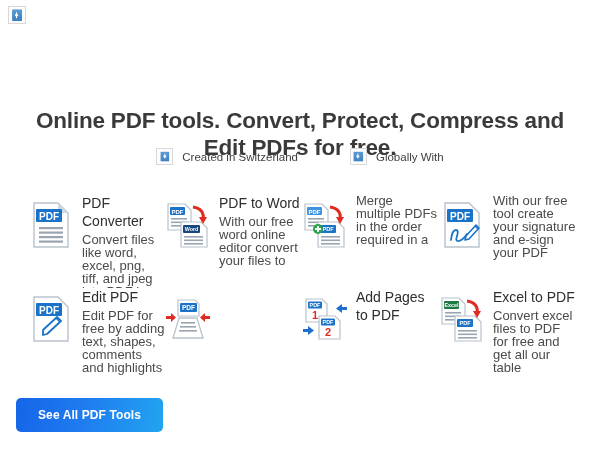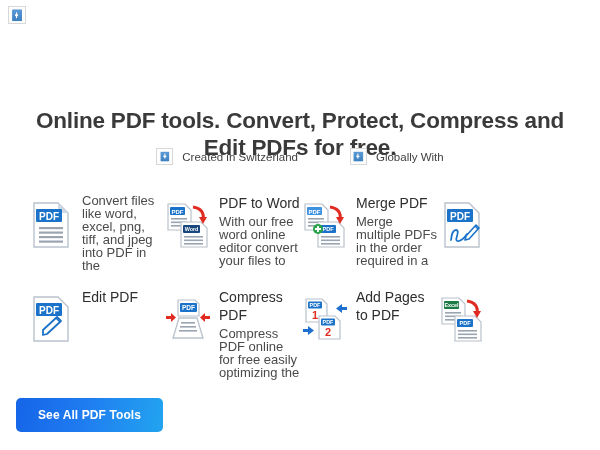--- a/index.html
+++ b/index.html
@@ -189,20 +189,21 @@
           <text x="21" y="19.5" font-family="Liberation Sans, sans-serif" font-size="10" font-weight="bold" fill="#ffffff" text-anchor="middle">PDF</text>
           <g fill="#9aa5b1">
             <rect x="11" y="27" width="24" height="2.2"></rect>
             <rect x="11" y="31.5" width="24" height="2.2"></rect>
             <rect x="11" y="36" width="24" height="2.2"></rect>
             <rect x="11" y="40.5" width="24" height="2.2"></rect>
           </g>
         </svg>
       </span>
       <span class="tool-text">
+        <span class="tool-title" style="display:block">PDF Converter</span>
         <span class="tool-desc" style="display:block">Convert files like word, excel, png, tiff, and jpeg into PDF in the</span>
       </span>
     </a>
 
     <a class="tool-card">
       <span class="tool-icon">
         <svg width="46" height="50" viewBox="0 0 46 50">
           <path d="M3 4 H20 L26 10 V30 H3 Z" fill="#ffffff" stroke="#b9c2cc" stroke-width="1.2"></path>
           <rect x="5" y="7" width="15" height="8" rx="1" fill="#1a73c8"></rect>
           <text x="12.5" y="13.5" font-family="Liberation Sans, sans-serif" font-size="6" font-weight="bold" fill="#ffffff" text-anchor="middle">PDF</text>
@@ -248,74 +249,71 @@
             <rect x="19" y="39.5" width="19" height="1.6"></rect>
             <rect x="19" y="43" width="19" height="1.6"></rect>
           </g>
           <path d="M28 7 Q40 9 38 20" stroke="#e02b20" stroke-width="3" fill="none"></path>
           <path d="M38 24 L34 17 L42 17 Z" fill="#e02b20"></path>
           <circle cx="16" cy="29" r="5" fill="#2aa24a"></circle>
           <path d="M16 26 V32 M13 29 H19" stroke="#ffffff" stroke-width="1.8"></path>
         </svg>
       </span>
       <span class="tool-text">
-        <span class="tool-title" style="display:block">Merge PDF</span>
         <span class="tool-desc" style="display:block">Merge multiple PDFs in the order required in a</span>
       </span>
     </a>
 
     <a class="tool-card">
       <span class="tool-icon">
         <svg width="46" height="50" viewBox="0 0 46 50">
           <path d="M6 3 H30 L40 13 V47 H6 Z" fill="#ffffff" stroke="#b9c2cc" stroke-width="1.4"></path>
           <rect x="8" y="9" width="26" height="13" rx="1" fill="#1a73c8"></rect>
           <text x="21" y="19.5" font-family="Liberation Sans, sans-serif" font-size="10" font-weight="bold" fill="#ffffff" text-anchor="middle">PDF</text>
           <path d="M12 40 Q13 30 17 30 Q20 30 18 36 Q16 42 20 41 Q24 40 28 34" stroke="#1a73c8" stroke-width="1.8" fill="none" stroke-linecap="round"></path>
           <path d="M27 36 L37 25 L40 28 L30 39 L26 40 Z" fill="#ffffff" stroke="#1a73c8" stroke-width="1.6" stroke-linejoin="round"></path>
           <path d="M36 26 L39 29" stroke="#1a73c8" stroke-width="1.4"></path>
         </svg>
       </span>
       <span class="tool-text">
+        <span class="tool-desc" style="display:block">With our free tool create your signature and e-sign your PDF</span>
       </span>
     </a>
 
     <a class="tool-card">
       <span class="tool-icon">
         <svg width="46" height="50" viewBox="0 0 46 50">
           <path d="M6 3 H30 L40 13 V47 H6 Z" fill="#ffffff" stroke="#b9c2cc" stroke-width="1.4"></path>
           <rect x="8" y="9" width="26" height="13" rx="1" fill="#1a73c8"></rect>
           <text x="21" y="19.5" font-family="Liberation Sans, sans-serif" font-size="10" font-weight="bold" fill="#ffffff" text-anchor="middle">PDF</text>
           <path d="M15 41 L15 36 L29 23 L33 27 L19 40 Z" fill="#ffffff" stroke="#1a73c8" stroke-width="1.8" stroke-linejoin="round"></path>
           <path d="M28 24 L32 28" stroke="#1a73c8" stroke-width="1.5"></path>
         </svg>
       </span>
       <span class="tool-text">
         <span class="tool-title" style="display:block">Edit PDF</span>
+        <span class="tool-desc" style="display:block">Edit PDF for free by adding text, shapes, comments and highlights</span>
       </span>
     </a>
 
     <a class="tool-card">
       <span class="tool-icon">
         <svg width="46" height="50" viewBox="0 0 46 50">
           <path d="M13 6 H30 L34 10 V22 H13 Z" fill="#ffffff" stroke="#b9c2cc" stroke-width="1.2"></path>
           <rect x="15" y="9" width="17" height="9" rx="1" fill="#1a73c8"></rect>
           <text x="23.5" y="16" font-family="Liberation Sans, sans-serif" font-size="6.6" font-weight="bold" fill="#ffffff" text-anchor="middle">PDF</text>
           <path d="M14 24 H32 L38 44 H8 Z" fill="#ffffff" stroke="#b9c2cc" stroke-width="1.3"></path>
           <g fill="#9aa5b1">
             <rect x="16" y="28" width="14" height="1.6"></rect>
             <rect x="15" y="32" width="16" height="1.6"></rect>
             <rect x="14" y="36" width="18" height="1.6"></rect>
           </g>
           <path d="M1 22 H6 V19 L11 23.5 L6 28 V25 H1 Z" fill="#e02b20"></path>
           <path d="M45 22 H40 V19 L35 23.5 L40 28 V25 H45 Z" fill="#e02b20"></path>
         </svg>
-      </span>
-      <span class="tool-text">
-        <span class="tool-title" style="display:block">Compress PDF</span>
-        <span class="tool-desc" style="display:block">Compress PDF online for free easily optimizing the</span>
       </span>
     </a>
 
     <a class="tool-card">
       <span class="tool-icon">
         <svg width="46" height="50" viewBox="0 0 46 50">
           <path d="M4 5 H20 L25 10 V28 H4 Z" fill="#ffffff" stroke="#b9c2cc" stroke-width="1.2"></path>
           <rect x="6" y="7.5" width="14" height="7" rx="1" fill="#1a73c8"></rect>
           <text x="13" y="13.2" font-family="Liberation Sans, sans-serif" font-size="5.4" font-weight="bold" fill="#ffffff" text-anchor="middle">PDF</text>
           <text x="13" y="25" font-family="Liberation Sans, sans-serif" font-size="11" font-weight="bold" fill="#e02b20" text-anchor="middle">1</text>
@@ -348,20 +346,24 @@
           <text x="26" y="31.4" font-family="Liberation Sans, sans-serif" font-size="5.6" font-weight="bold" fill="#ffffff" text-anchor="middle">PDF</text>
           <g fill="#9aa5b1">
             <rect x="19" y="36" width="19" height="1.6"></rect>
             <rect x="19" y="39.5" width="19" height="1.6"></rect>
             <rect x="19" y="43" width="19" height="1.6"></rect>
           </g>
           <path d="M28 7 Q40 9 38 20" stroke="#e02b20" stroke-width="3" fill="none"></path>
           <path d="M38 24 L34 17 L42 17 Z" fill="#e02b20"></path>
         </svg>
       </span>
+      <span class="tool-text">
+        <span class="tool-title" style="display:block">Excel to PDF</span>
+        <span class="tool-desc" style="display:block">Convert excel files to PDF for free and get all our table</span>
+      </span>
     </a>
 
   </div>
 
   <div class="cta-wrap">
     <button class="cta-button">See All PDF Tools</button>
   </div>
 
 </div>
 

